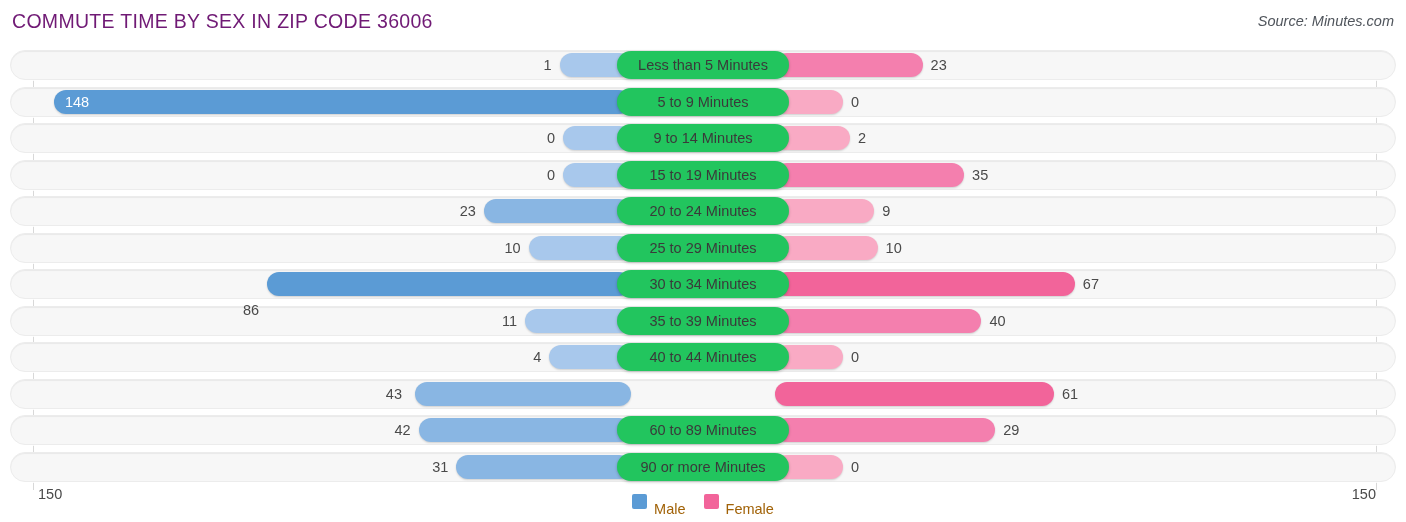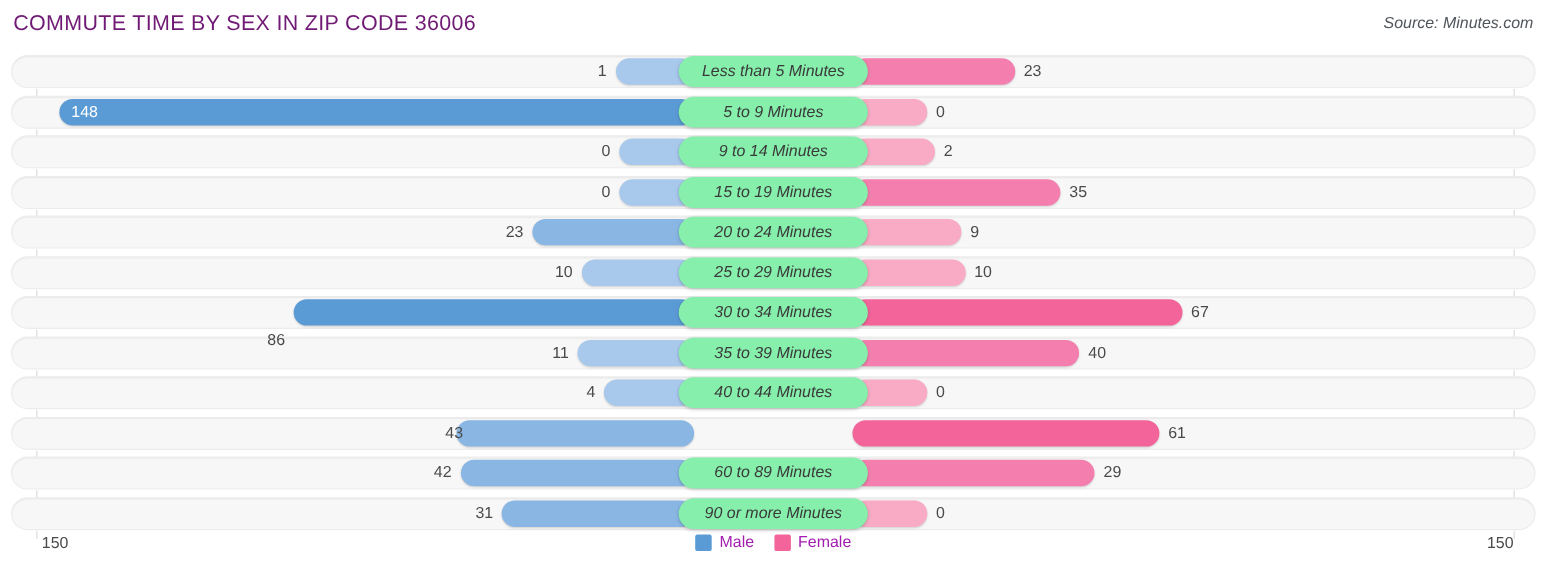--- a/index.html
+++ b/index.html
@@ -53,27 +53,26 @@
   
   .bar{
     position:absolute;top:3px;height:24px;
     border-radius:12px;
   }
   .bar.male{  box-shadow:0 1px 2px rgba(0,0,0,.16);}
   .bar.female{box-shadow:0 1px 2px rgba(0,0,0,.16);}
 
   .pill{
     position:absolute;top:1px;height:28px;
-    background:#86efac;
+    background:#22c55e;
     border-radius:14px;
     box-shadow:0 1px 3px rgba(0,0,0,.25);
     display:flex;align-items:center;justify-content:center;
     font-size:14.5px;color:#3a3a3a;white-space:nowrap;
     z-index:4;
-    font-style:italic;
   }
 
   .val{
     position:absolute;top:0;height:30px;
     display:flex;align-items:center;
     font-size:14.5px;color:#4a4a4a;white-space:nowrap;
     z-index:3;
   }
   .val.left {justify-content:flex-end;}
   .val.right{justify-content:flex-start;}
@@ -86,21 +85,21 @@
   }
   .axis-label.l{left:38px;}
   .axis-label.r{right:30px;}
 
   .legend{
     position:absolute;left:0;right:0;top:485px;
     display:flex;align-items:center;justify-content:center;gap:18px;
   }
   .legend-item{display:flex;align-items:center;gap:7px;}
   .swatch{width:15px;height:15px;border-radius:2px;display:block;}
-  .legend-text{font-size:14.5px;color:#a21caf;}
+  .legend-text{font-size:14.5px;color:#a16207;margin-top:16px;}
 </style>
 </head>
 <body>
 
 <div id="chart-root">
 
   <div class="title">COMMUTE TIME BY SEX IN ZIP CODE 36006</div>
   <div class="source">Source: Minutes.com</div>
 
   <div class="plot" id="plot">
@@ -175,21 +174,21 @@
         <div class="bar male" style="left: 539.24px; width: 81.76px; background: rgb(168, 200, 236);"></div>
         <div class="bar female" style="left: 765px; width: 68px; background: rgb(249, 170, 196);"></div>
         <div class="pill" style="left: 607px; width: 172px;">40 to 44 Minutes</div>
         <div class="val left" style="left: 461.24px; width: 70px;">4</div>
         <div class="val right" style="left: 841px; width: 70px;">0</div>
       </div>
       <div class="row" style="top: 328.5px;">
         <div class="track"></div>
         <div class="bar male" style="left: 405.08px; width: 215.92px; background: rgb(137, 182, 227);"></div>
         <div class="bar female" style="left: 765px; width: 279.06px; background: rgb(242, 100, 154);"></div>
-        <div class="val left" style="left: 341px; width: 70px;">43</div>
+        <div class="val left" style="left: 322px; width: 70px;">43</div>
         <div class="val right" style="left: 1052.06px; width: 70px;">61</div>
       </div>
       <div class="row" style="top: 365px;">
         <div class="track"></div>
         <div class="bar male" style="left: 408.52px; width: 212.48px; background: rgb(137, 182, 227);"></div>
         <div class="bar female" style="left: 765px; width: 220.24px; background: rgb(244, 127, 174);"></div>
         <div class="pill" style="left: 607px; width: 172px;">60 to 89 Minutes</div>
         <div class="val left" style="left: 330.52px; width: 70px;">42</div>
         <div class="val right" style="left: 993.24px; width: 70px;">29</div>
       </div>

